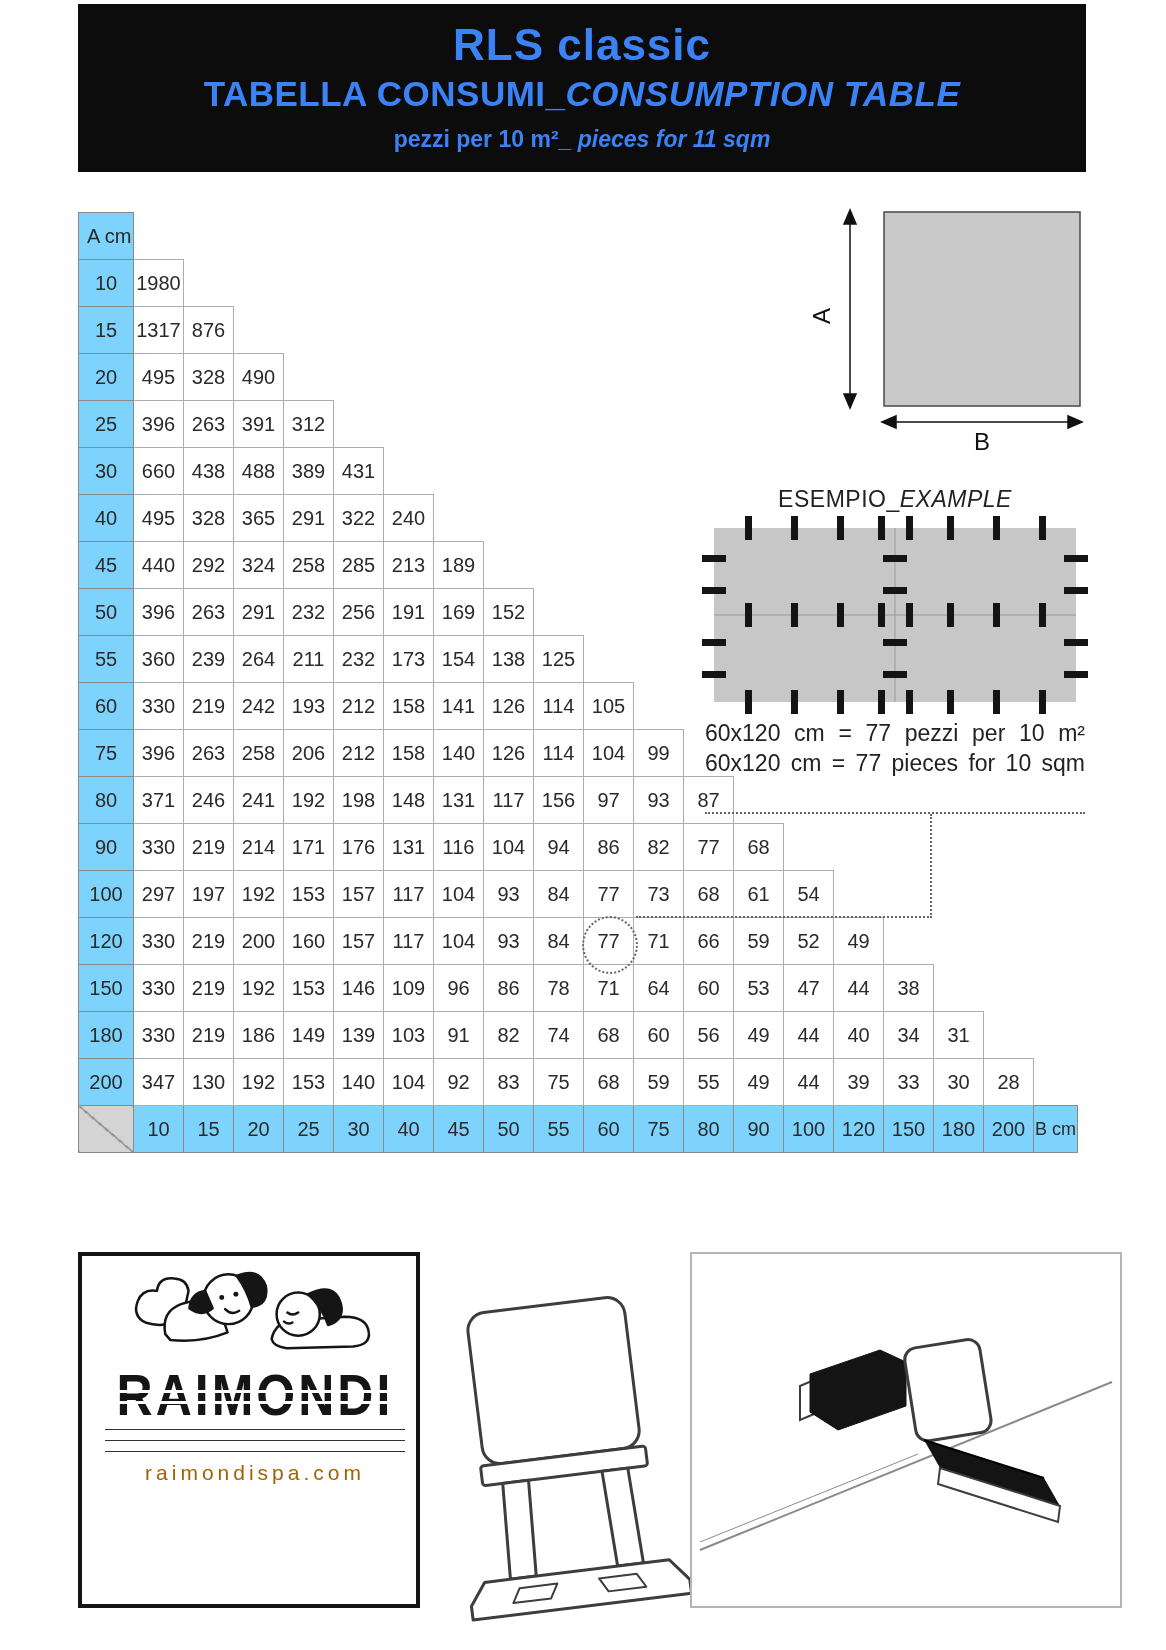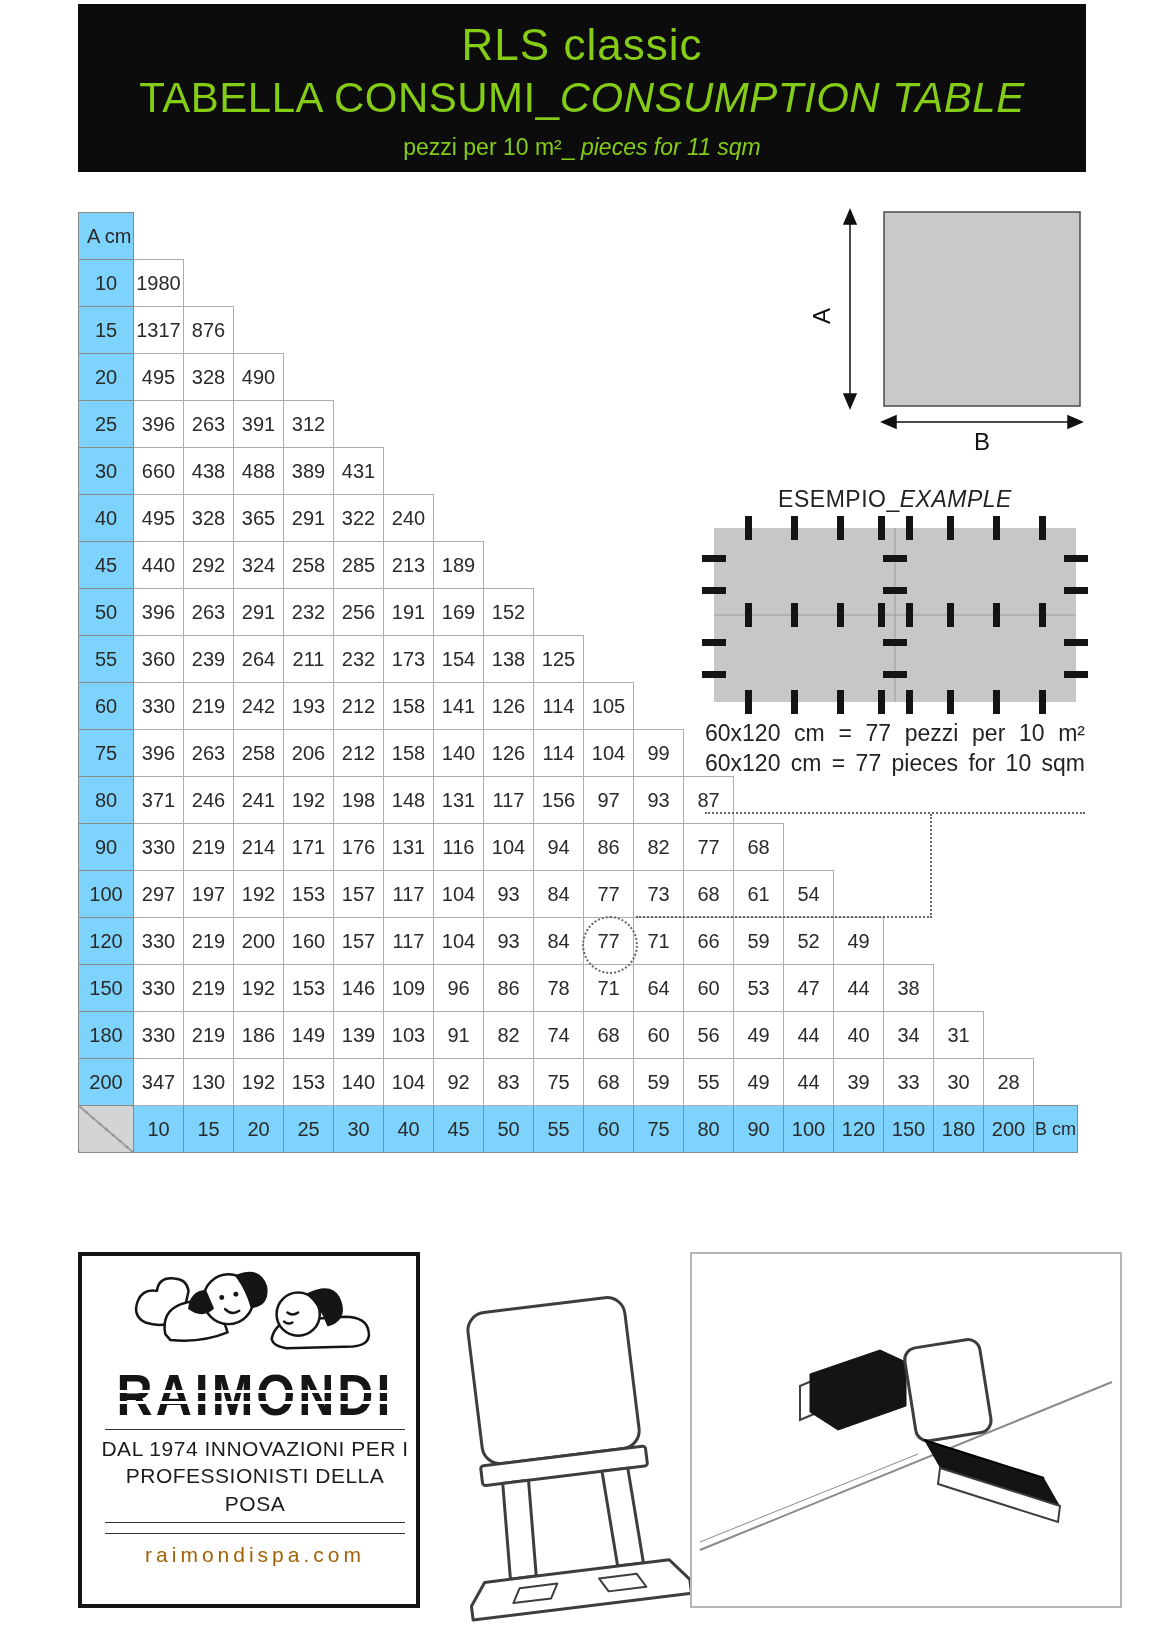--- a/index.html
+++ b/index.html
@@ -2,23 +2,23 @@
 <html><head>
 <meta charset="utf-8">
 <style>
   html,body{margin:0;padding:0;}
   body{
     width:1166px;height:1650px;position:relative;background:#fff;
     font-family:"Liberation Sans","DejaVu Sans",sans-serif;color:#222;overflow:hidden;
   }
   .abs{position:absolute;}
   
-  .band{left:78px;top:4px;width:1008px;height:168px;background:#0c0c0c;color:#84cc16;text-align:center;}
+  .band{left:78px;top:4px;width:1008px;height:168px;background:#0c0c0c;color:#3b82f6;text-align:center;font-weight:bold;}
   .band-title{padding-top:16px;font-size:44px;letter-spacing:1px;}
-  .band-sub{margin-top:4px;font-size:42px;letter-spacing:.5px;}
+  .band-sub{margin-top:4px;font-size:35px;letter-spacing:.5px;}
   .band-cap{margin-top:12px;font-size:23px;}
   .it{font-style:italic;}
   
   .tblwrap{left:78px;top:212px;}
   table{border-collapse:collapse;table-layout:fixed;}
   td{height:46px;text-align:center;font-size:20px;color:#2a2a2a;padding:0;overflow:hidden;}
   td.val{border:1px solid #adadad;background:#fff;}
   td.lbl{border:1px solid #8a8a8a;background:#7dd3fc;}
   td.corner{text-align:left;padding-left:8px;}
   td.empty{border:none;background:transparent;}
@@ -450,21 +450,20 @@
       <path d="M199,68 q6,5 13,0" fill="none"></path>
       <path d="M195,79 q5,4 10,1" fill="none"></path>
     </g>
   </svg>
   <div class="brandwrap">
     <div class="brand">RAIMONDI</div>
     <i class="stripe s1"></i>
     <i class="stripe s2"></i>
   </div>
   <div class="rule"></div>
-  <div class="tagline" style="width:310px;">DAL 1974 INNOVAZIONI PER I PROFESSIONISTI DELLA POSA</div>
   <div class="rule"></div>
   <div class="rule"></div>
   <div class="site">raimondispa.com</div>
 </div>
 
 <svg class="abs" style="left:437px;top:1282px;" width="255" height="365" viewBox="0 0 255 365">
   <g transform="rotate(-7 127 200)" stroke="#3d3d3d" stroke-width="3" fill="#fff" stroke-linejoin="round">
     <rect x="50" y="22" width="158" height="152" rx="18"></rect>
     <rect x="46" y="174" width="166" height="20" rx="3"></rect>
     <polygon points="66,194 92,194 88,290 62,290"></polygon>

